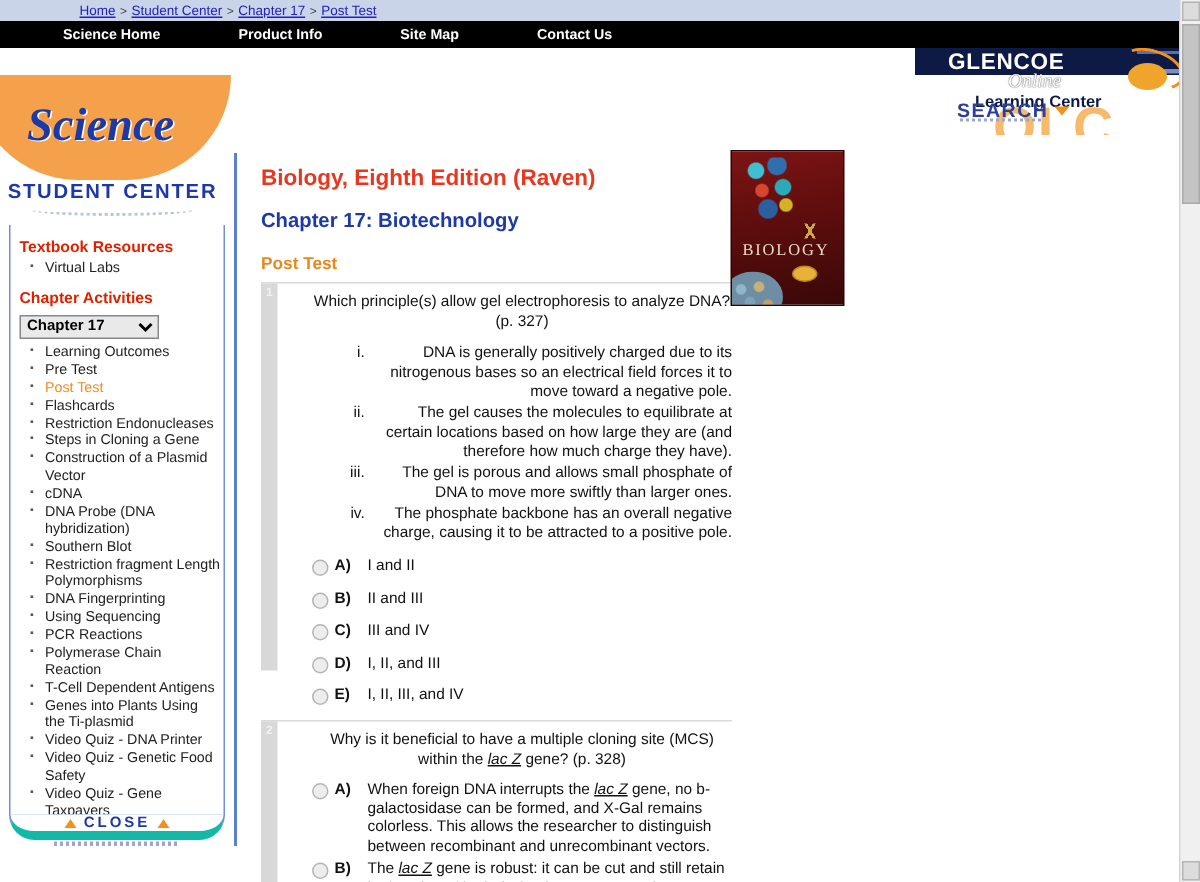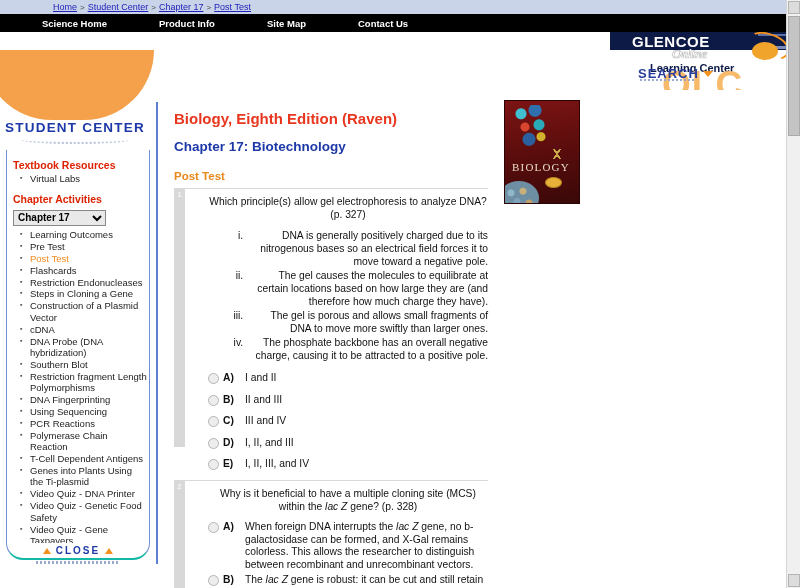--- a/index.html
+++ b/index.html
@@ -243,21 +243,21 @@
     width: 144px;
     height: 26px;
   }
   .close-band {
     position: absolute;
     left: 0; top: 0;
     width: 144px; height: 17px;
     background: #ffffff;
     border-left: 1px solid #6f8fd8;
     border-right: 1px solid #6f8fd8;
-    border-bottom: 2px solid #14b8a6;
+    border-bottom: 6px solid #14b8a6;
     border-radius: 0 0 40px 40px;
     display: flex;
     align-items: center;
     justify-content: center;
     gap: 5px;
   }
   .close-text {
     font-size: 10px;
     font-weight: bold;
     color: #1d39a8;
@@ -366,26 +366,26 @@
     margin: 0 0 0 4px;
     flex: 0 0 auto;
     width: 18px;
   }
   .opt-text {
     font-size: 10.3px;
     color: #111;
     line-height: 12.6px;
     margin-left: 4px;
   }
-  .opt-text i, .qtext i { font-style: italic; }
+  .opt-text i, .qtext i { font-style: italic; text-decoration: underline; }
 
   
   .bookcover {
     position: absolute;
-    left: 504px; top: 68px;
+    left: 487px; top: 68px;
     width: 76px; height: 104px;
     background: linear-gradient(170deg,#7d1414 0%, #5e0d0d 45%, #3a0808 100%);
     border: 1px solid #2b0505;
     overflow: hidden;
   }
   .bc-mol {
     position: absolute;
     left: 8px; top: 4px;
     width: 40px; height: 44px;
     background:
@@ -492,20 +492,21 @@
     <div class="gl-olc">OLC</div>
   </div>
 
   <div class="search-box">
     <span class="search-label">SEARCH</span>
     <span class="search-tri"></span>
     <span class="search-dots"></span>
   </div>
 
   <div class="sci-ellipse"></div>
+  <div class="sci-word">Science</div>
 
   <div class="sidebar">
     <div class="student-center">
       <div class="sc-text">STUDENT CENTER</div>
       <div class="sc-arc"></div>
     </div>
 
     <div class="sidepanel">
       <div class="sec-head">Textbook Resources</div>
       <ul class="navlist">
@@ -558,21 +559,21 @@
     <div class="title-red">Biology, Eighth Edition (Raven)</div>
     <div class="title-blue">Chapter 17: Biotechnology</div>
     <div class="title-orange">Post Test</div>
 
     <div class="qblock">
       <div class="qnum-bar" style="height:258px">1</div>
       <div class="qtext">Which principle(s) allow gel electrophoresis to analyze DNA? (p. 327)</div>
       <ol class="roman">
         <li>DNA is generally positively charged due to its nitrogenous bases so an electrical field forces it to move toward a negative pole.</li>
         <li>The gel causes the molecules to equilibrate at certain locations based on how large they are (and therefore how much charge they have).</li>
-        <li>The gel is porous and allows small fragments of DNA to move more swiftly than larger ones.</li>
+        <li>The gel is porous and allows small phosphate of DNA to move more swiftly than larger ones.</li>
         <li>The phosphate backbone has an overall negative charge, causing it to be attracted to a positive pole.</li>
       </ol>
       <div class="opt">
         <span class="radio"></span>
         <span class="opt-letter">A)</span>
         <span class="opt-text">I and II</span>
       </div>
       <div class="opt">
         <span class="radio"></span>
         <span class="opt-letter">B)</span>

